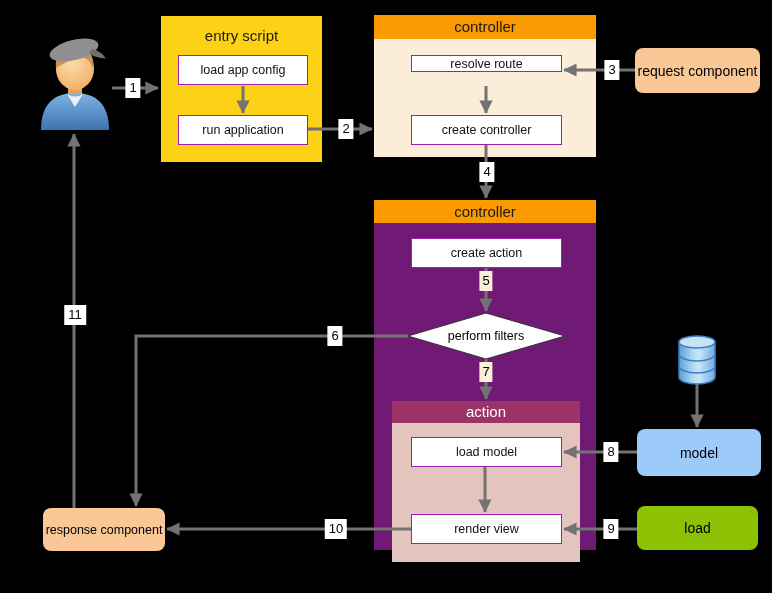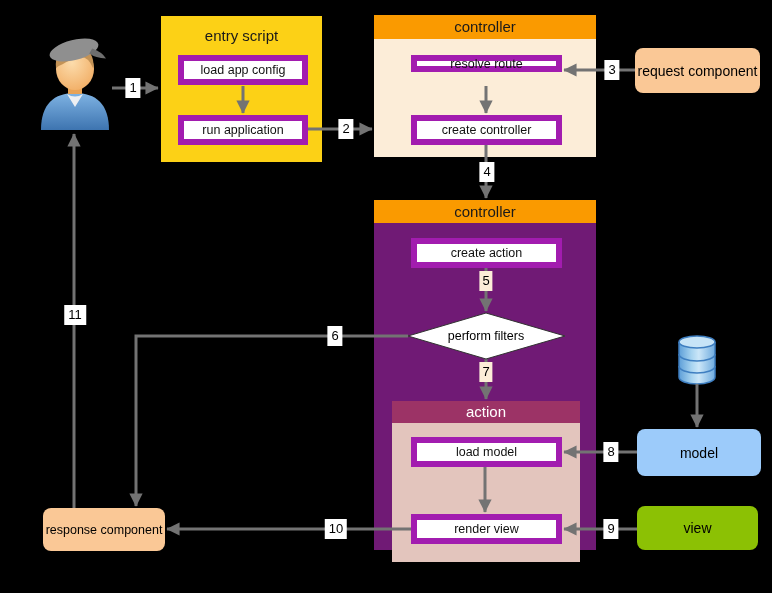--- a/index.html
+++ b/index.html
@@ -17,21 +17,21 @@
   .entry{left:161px;top:16px;width:161px;height:146px;background:#FCD116;}
   .entry .hdr{height:38px;line-height:40px;}
   .app{left:374px;top:15px;width:222px;height:142px;background:#FCEDD8;}
   .app .hdr{background:#FA9A00;}
   .controller{left:374px;top:200px;width:222px;height:350px;background:#701a75;}
   .controller .hdr{height:23px;line-height:23px;background:#FA9A00;}
   .action{position:absolute;left:18px;top:201px;width:188px;height:161px;background:#E3C5BD;}
   .action .hdr{height:22px;line-height:22px;background:#9C3366;color:#fff;}
   
   .proc{
-    position:absolute;background:#fff;border:6px solid #a21caf;box-sizing:border-box;
+    position:absolute;background:#fff;border:1px solid #a21caf;box-sizing:border-box;
     display:flex;align-items:center;justify-content:center;font-size:12.5px;z-index:2;
   }
   
   .pill{
     position:absolute;z-index:1;border-radius:8px;display:flex;align-items:center;
     justify-content:center;font-size:14px;color:#000;
   }
   .request{left:635px;top:48px;width:125px;height:45px;background:#FAC896;}
   .response{left:43px;top:508px;width:122px;height:43px;background:#FAC896;font-size:12.5px;}
   .model{left:637px;top:429px;width:124px;height:47px;background:#9CCBFA;}
@@ -135,21 +135,21 @@
           <stop offset="1" stop-color="#6FABDE"></stop>
       </linearGradient>
     </defs>
     <path d="M3,7 V42 C3,45.9 11,49 21,49 C31,49 39,45.9 39,42 V7" fill="url(#dbg)" stroke="#3E7EC0" stroke-width="1.5"></path>
     <path d="M3,19 C3,22.9 11,26 21,26 C31,26 39,22.9 39,19" fill="none" stroke="#3E7EC0" stroke-width="1.5"></path>
     <path d="M3,31 C3,34.9 11,38 21,38 C31,38 39,34.9 39,31" fill="none" stroke="#3E7EC0" stroke-width="1.5"></path>
     <ellipse cx="21" cy="7" rx="18" ry="6" fill="#C7E4F7" stroke="#3E7EC0" stroke-width="1.5"></ellipse>
   </svg>
 
   <div class="pill model">model</div>
-  <div class="pill view">view</div>
+  <div class="pill view">load</div>
   <div class="pill response">response component</div>
 
   <div class="num" style="left:133px;top:88px">1</div>
   <div class="num" style="left:346px;top:129px">2</div>
   <div class="num" style="left:612px;top:70px">3</div>
   <div class="num" style="left:487px;top:172px">4</div>
   <div class="num inline" style="left:486px;top:281px">5</div>
   <div class="num" style="left:335px;top:336px">6</div>
   <div class="num inline" style="left:486px;top:372px">7</div>
   <div class="num" style="left:611px;top:452px">8</div>

